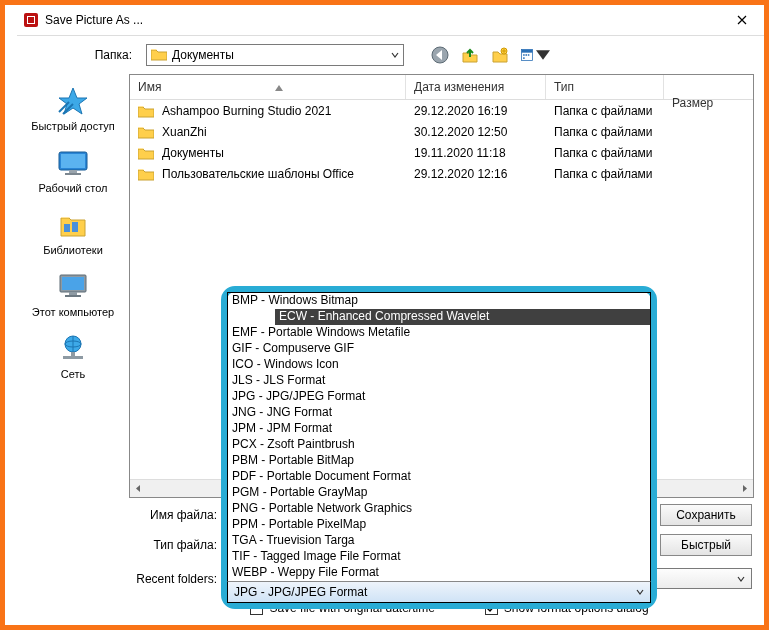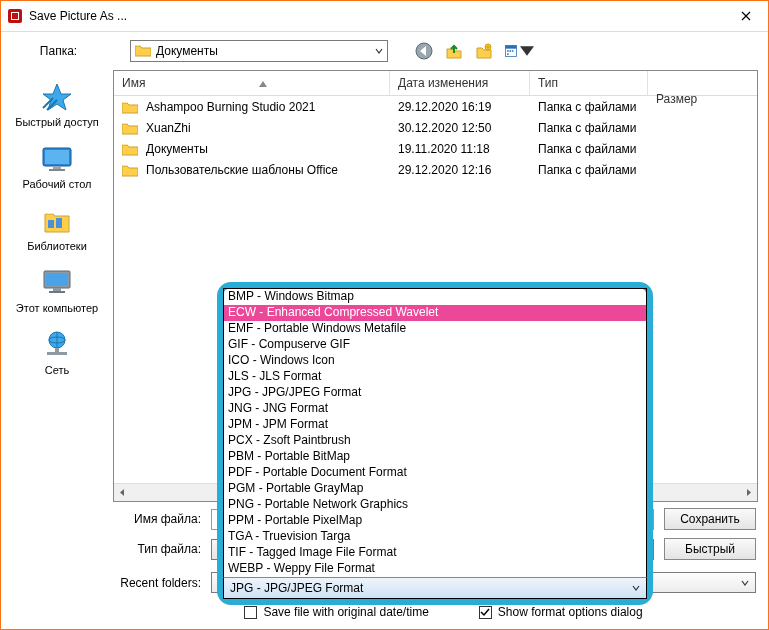--- a/index.html
+++ b/index.html
@@ -1,24 +1,24 @@
 <!DOCTYPE html>
 <html><head>
 <meta charset="utf-8">
 <style>
   html, body { margin: 0; padding: 0; font-family: "Segoe UI", Tahoma, sans-serif; font-size: 12px; color: #000; background: #fff; }
-  .window { width: 769px; height: 630px; border: 1px solid #f97316; box-sizing: border-box; display: flex; flex-direction: column; background: #fff; position: relative; }
+  .window { width: 769px; height: 630px; border: 5px solid #f97316; box-sizing: border-box; display: flex; flex-direction: column; background: #fff; position: relative; padding-left: 12px; }
   .titlebar { height: 30px; display: flex; align-items: center; padding: 0 0 0 6px; border-bottom: 1px solid #ddd; }
   .titlebar .app-icon { width: 16px; height: 16px; margin-right: 6px; }
   .titlebar .title { flex: 1; font-size: 12px; }
   .titlebar .close { width: 45px; height: 100%; display: flex; align-items: center; justify-content: center; cursor: default; }
   .titlebar .close svg { width: 10px; height: 10px; }
 
   .toolbar-row { display: flex; align-items: center; padding: 8px 10px 8px 0; gap: 8px; }
-  .toolbar-row .lbl { width: 115px; text-align: center; padding-right: 6px; }
+  .toolbar-row .lbl { width: 115px; text-align: right; padding-right: 6px; }
   .folder-select { flex: 0 0 258px; height: 22px; border: 1px solid #7a7a7a; display: flex; align-items: center; padding: 0 4px; gap: 5px; box-sizing: border-box; background: #fff; }
   .folder-select .fsel-text { flex: 1; }
   .folder-select .fsel-arrow svg { width: 8px; height: 8px; }
   .tool-icons { display: flex; align-items: center; gap: 10px; margin-left: 18px; }
   .tool-icons .tbtn { width: 20px; height: 20px; display: flex; align-items: center; justify-content: center; }
   .tool-icons .tbtn.has-drop { width: 30px; justify-content: flex-start; }
   .tool-icons svg { width: 18px; height: 18px; }
   .mini-drop { width: 6px; height: 6px; margin-left: 2px; }
 
   .body-area { flex: 1; display: flex; min-height: 0; padding: 0 10px 0 0; }
@@ -68,21 +68,21 @@
     width: 436px;
     top: 281px;
     border: 6px solid #29acd5;
     border-radius: 14px;
     background: #fff;
     box-sizing: border-box;
     z-index: 50;
   }
   .format-dropdown .opts { border: 1px solid #000; border-bottom: none; }
   .format-dropdown .opt { font-size: 12px; padding: 0 4px; line-height: 15px; height: 16px; white-space: nowrap; overflow: hidden; cursor: default; }
-  .format-dropdown .opt.selected { background: #ec4899; color: #fff; }
+  .format-dropdown .opt.selected { background: #404040; color: #fff; margin-left: 47px; }
   .format-dropdown .current { border: 1px solid #000; border-top: 1px solid #888; background: linear-gradient(#eef4fb,#cfe3f6); height: 20px; display: flex; align-items: center; justify-content: space-between; padding: 0 6px; font-size: 12px; }
 </style>
 </head>
 <body>
 
 <div class="window">
 
   <div class="titlebar">
     <span class="app-icon">
       <svg viewBox="0 0 16 16">

